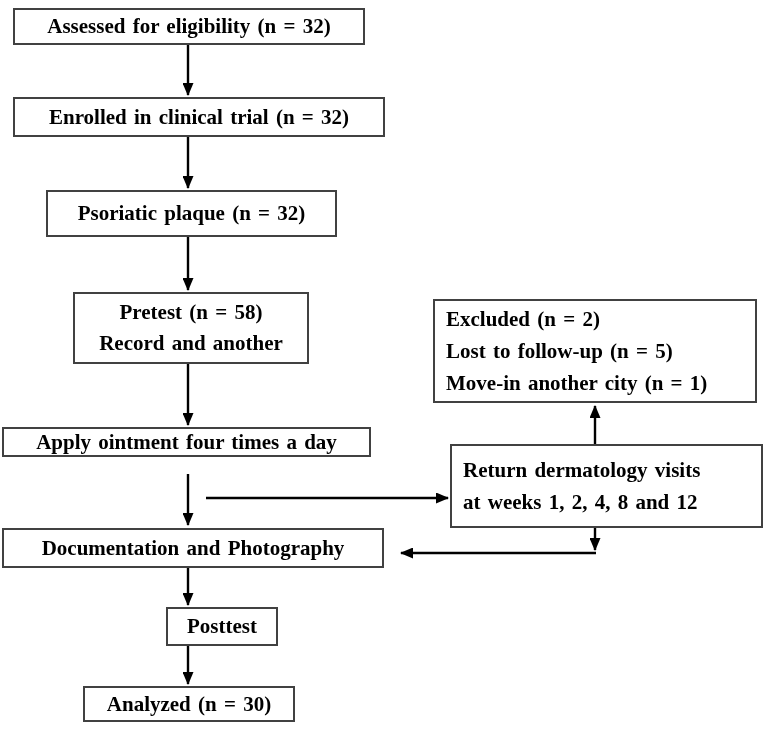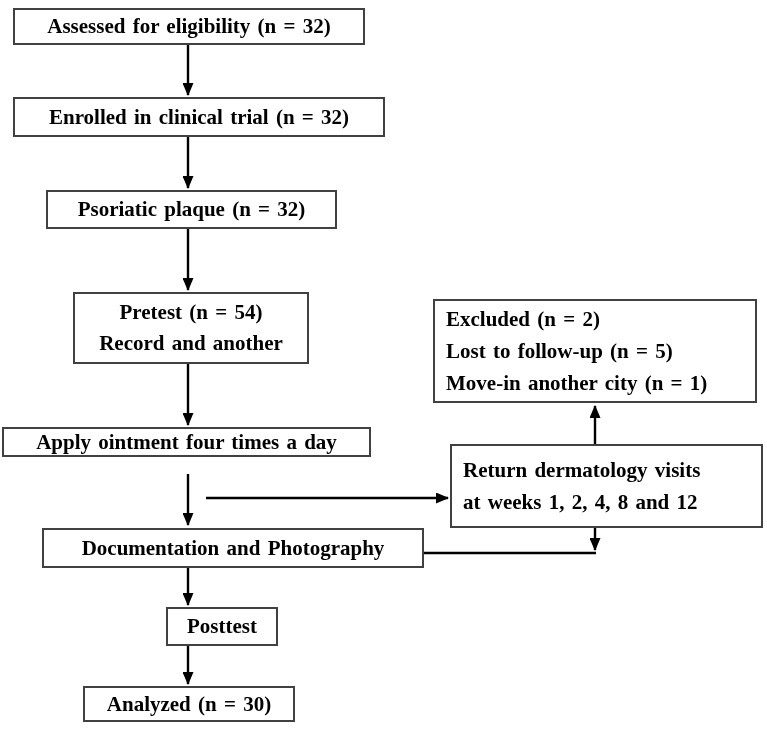--- a/index.html
+++ b/index.html
@@ -46,26 +46,26 @@
     padding-left: 11px;
     padding-right: 21px;
   }
   .box span {
     display: block;
     white-space: nowrap;
   }
   
   .b-assessed      { left: 13px;  top: 8px;   width: 352px; height: 37px; }
   .b-enrolled      { left: 13px;  top: 97px;  width: 372px; height: 40px; }
-  .b-psoriatic     { left: 46px;  top: 190px; width: 291px; height: 39px; }
+  .b-psoriatic     { left: 46px;  top: 190px; width: 291px; height: 47px; }
   .b-pretest       { left: 73px;  top: 292px; width: 236px; height: 72px; }
   .b-apply         { left: 2px;   top: 427px; width: 369px; height: 30px; }
   .b-excluded      { left: 433px; top: 299px; width: 324px; height: 104px; line-height: 32px; }
   .b-return        { left: 450px; top: 444px; width: 313px; height: 84px; line-height: 32px; }
-  .b-documentation { left: 2px;   top: 528px; width: 382px; height: 40px; margin-left: 40px; }
+  .b-documentation { left: 2px;   top: 528px; width: 382px; height: 40px; }
   .b-posttest      { left: 132px; top: 607px; width: 112px; height: 39px; margin-left: 34px; }
   .b-analyzed      { left: 83px;  top: 686px; width: 212px; height: 36px; }
 </style>
 </head>
 <body>
 
 <div class="canvas">
 
   <svg class="arrows" width="767" height="729" viewBox="0 0 767 729">
     <defs>
@@ -94,21 +94,21 @@
 
   <div class="box center b-enrolled">
     <span>Enrolled in clinical trial (n = 32)</span>
   </div>
 
   <div class="box center b-psoriatic">
     <span>Psoriatic plaque (n = 32)</span>
   </div>
 
   <div class="box center b-pretest">
-    <span>Pretest (n = 54)</span>
+    <span>Pretest (n = 58)</span>
     <span>Record and another</span>
   </div>
 
   <div class="box center b-apply">
     <span>Apply ointment four times a day</span>
   </div>
 
   <div class="box left b-excluded">
     <span>Excluded (n = 2)</span>
     <span>Lost to follow-up (n = 5)</span>

